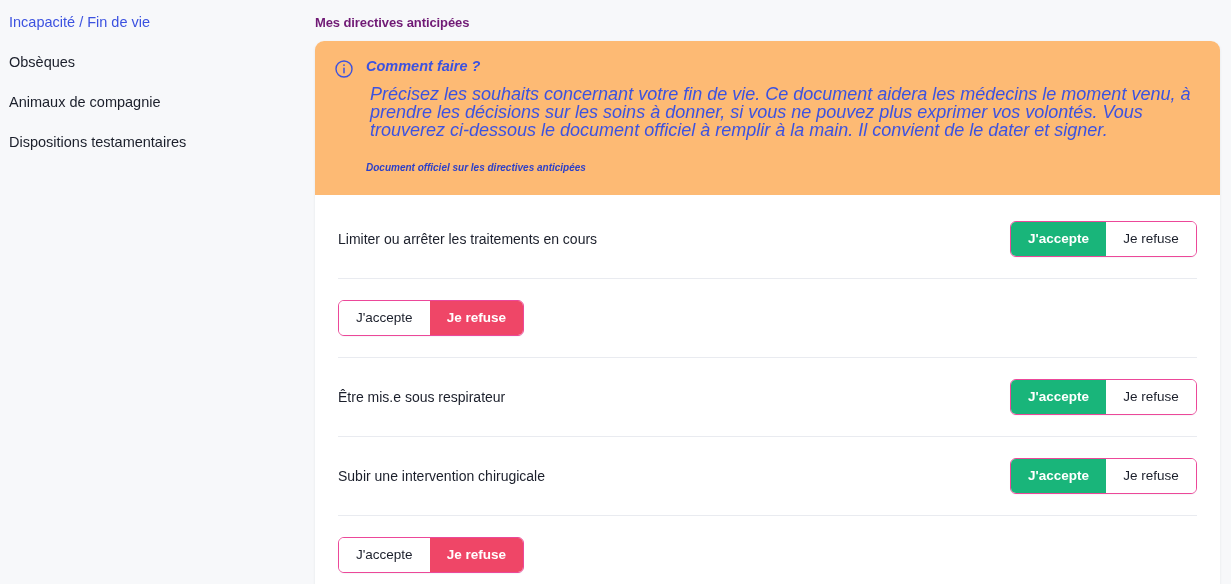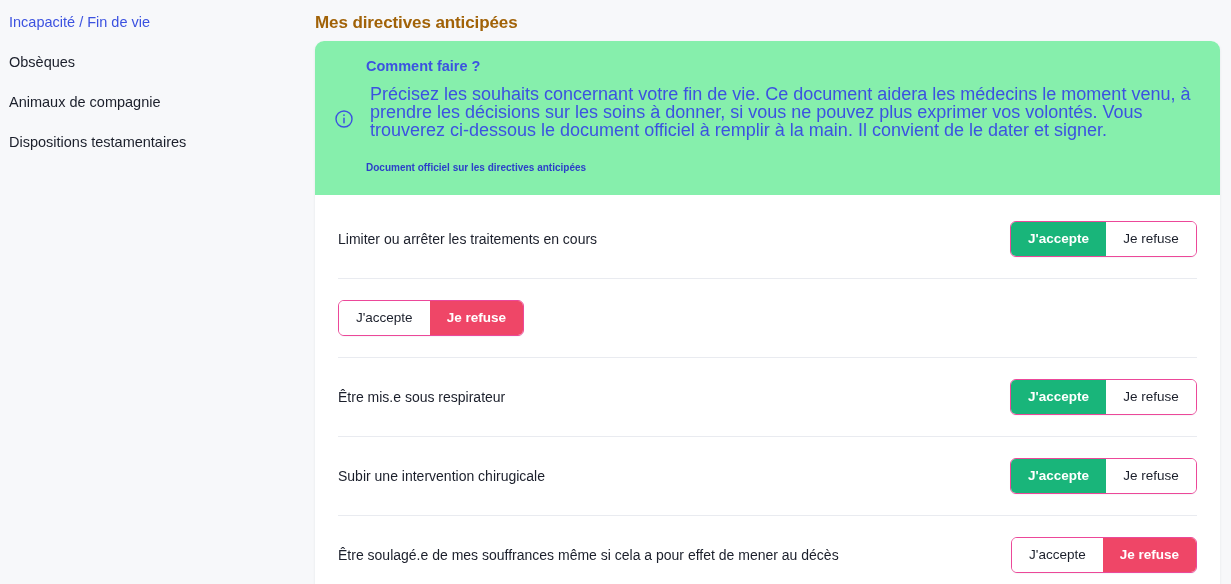--- a/index.html
+++ b/index.html
@@ -55,45 +55,46 @@
   .main {
     position: absolute;
     left: 300px;
     top: 0;
     width: 931px;
     height: 584px;
   }
   .page-title {
     margin: 0;
     padding: 10px 0 0 15px;
-    font-size: 17px;
+    font-size: 13px;
     line-height: 26px;
     font-weight: 700;
-    color: #a16207;
+    color: #701a75;
     letter-spacing: -0.1px;
   }
 
   
   .card {
     position: absolute;
     left: 15px;
     top: 41px;
     width: 905px;
     background: #ffffff;
     border-radius: 9px;
     box-shadow: 0 1px 3px rgba(30, 40, 70, 0.07), 0 1px 1px rgba(30, 40, 70, 0.04);
     overflow: hidden;
   }
 
   
   .info-banner {
     display: flex;
-    align-items: center;
-    background: #86efac;
+    align-items: flex-start;
+    background: #fdba74;
     padding: 16px 22px 18px 20px;
+    font-style: italic;
   }
   .info-icon {
     flex: 0 0 auto;
     width: 18px;
     height: 18px;
     margin-top: 3px;
     margin-right: 13px;
   }
   .info-icon svg { display: block; }
   .info-body { flex: 1 1 auto; min-width: 0; }
@@ -255,21 +256,20 @@
 
         <div class="row">
           <div class="row-label">Subir une intervention chirugicale</div>
           <div class="toggle-group">
             <button class="toggle-btn sel-accept" type="button">J'accepte</button>
             <button class="toggle-btn" type="button">Je refuse</button>
           </div>
         </div>
 
         <div class="row">
-          <div class="row-label">Être soulagé.e de mes souffrances même si cela a pour effet de mener au décès</div>
           <div class="toggle-group">
             <button class="toggle-btn" type="button">J'accepte</button>
             <button class="toggle-btn sel-refuse" type="button">Je refuse</button>
           </div>
         </div>
 
       </div>
 
       <div class="card-bottom-pad"></div>
 

